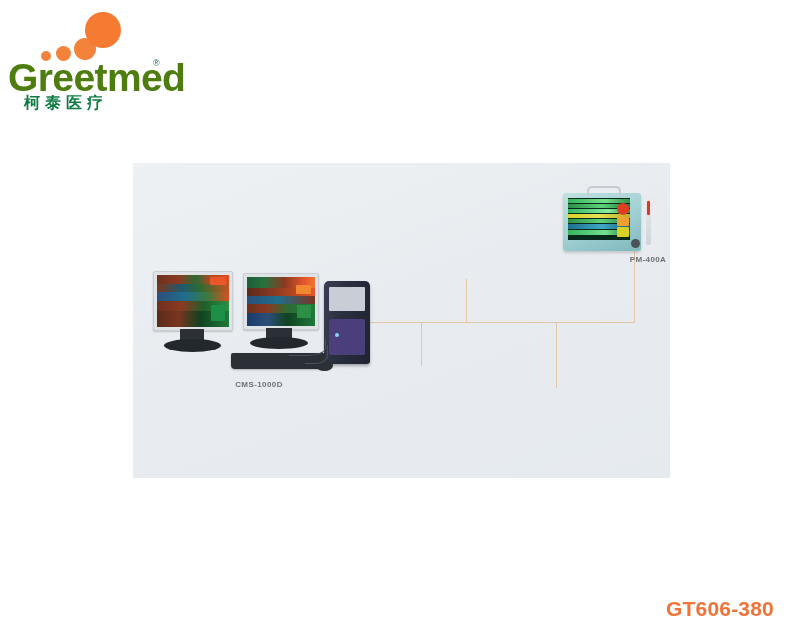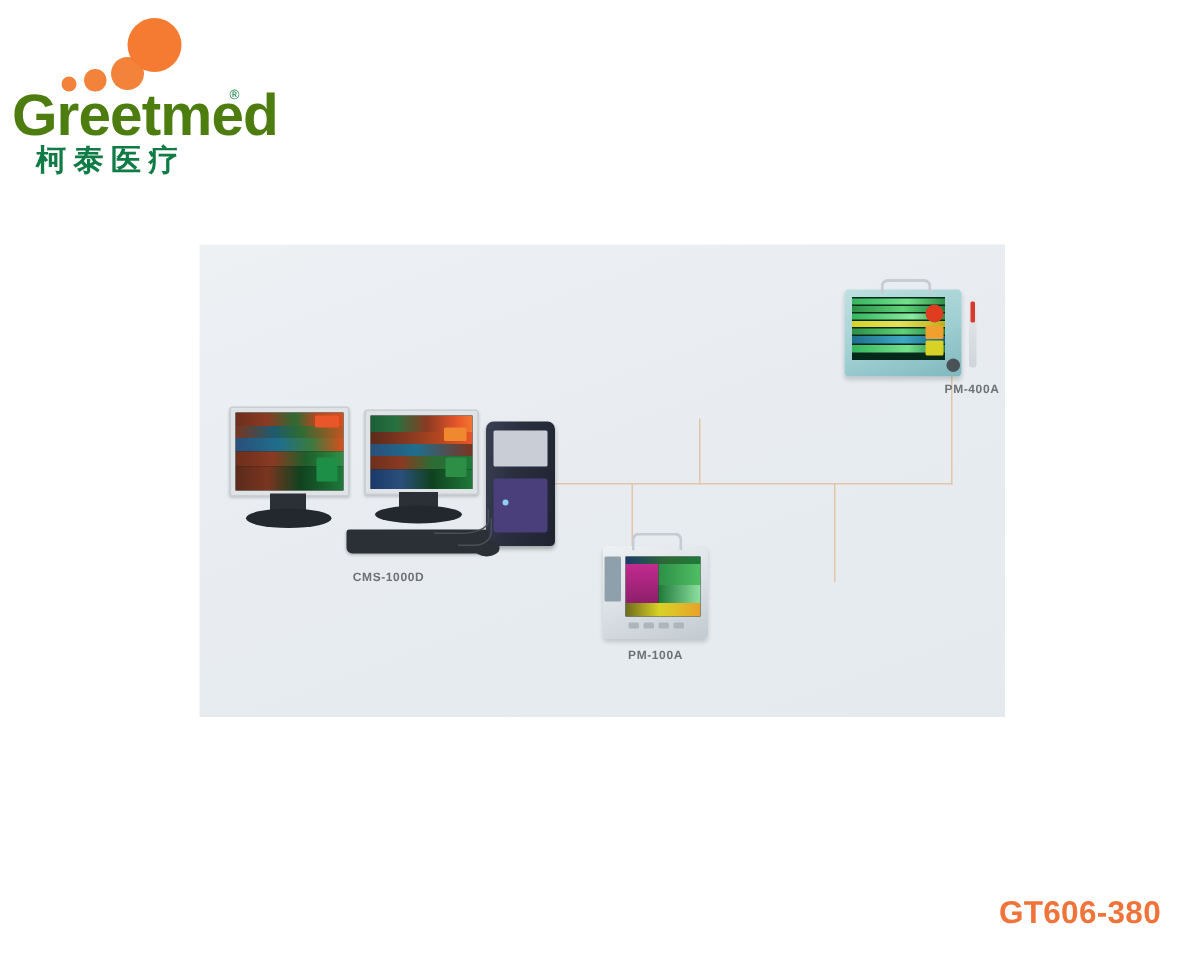--- a/index.html
+++ b/index.html
@@ -57,21 +57,21 @@
     left: 153px;
     top: 58px;
     font-size: 9px;
     color: #0F7B45;
   }
   .logo-cn {
     position: absolute;
     left: 24px;
     top: 93px;
     font-family: "DejaVu Sans", sans-serif;
-    font-size: 20px;
+    font-size: 16px;
     font-weight: bold;
     color: #0F7B45;
     letter-spacing: 5px;
     white-space: nowrap;
   }
 
   
   #diagram-panel {
     position: absolute;
     left: 133px;
@@ -291,36 +291,17 @@
       <div style="position:absolute; right:1px; top:19px; width:12px; height:9px; background:#f0a02f; border-radius:1px;"></div>
       <div style="position:absolute; right:1px; top:29px; width:12px; height:10px; background:#d8d226; border-radius:1px;"></div>
     </div>
     <div class="mon-handle" style="left:30px; top:1px; width:30px; height:8px;"></div>
     <div class="mon-knob" style="left:74px; top:54px; width:9px; height:9px; background:#4a5258;"></div>
     <div style="position:absolute; left:89px; top:12px; width:5px; height:48px; background:linear-gradient(180deg,#e8eaec 0%,#cfd5da 100%); border-radius:2px;"></div>
     <div style="position:absolute; left:90px; top:16px; width:3px; height:14px; background:#d8392a; border-radius:1px;"></div>
     <div class="device-label" style="left:46px; top:70px; width:90px; text-align:center;">PM-400A</div>
   </div>
 
-  <div class="device" id="dev-pm100a" style="left:262px; top:190px; width:92px; height:88px;">
-    <div class="mon-body" style="left:7px; top:11px; width:70px; height:62px; background:linear-gradient(160deg,#eef1f3 0%,#dbe1e6 50%,#c2cad1 100%);"></div>
-    <div style="position:absolute; left:8px; top:18px; width:11px; height:30px; background:#8fa0ad; border-radius:1px;"></div>
-    <div class="screen" style="left:22px; top:18px; width:50px; height:40px; background:#0b1f14;">
-      <div class="scr-row" style="top:0px;  height:5px; background:linear-gradient(90deg,#1b3a6b 0%,#2d6b33 55%,#1e7a3a 100%);"></div>
-      <div style="position:absolute; left:0px; top:5px; width:22px; height:26px; background:linear-gradient(180deg,#c22b8f 0%,#8e1f6b 100%);"></div>
-      <div style="position:absolute; left:22px; top:5px; width:28px; height:14px; background:linear-gradient(90deg,#2d8f46 0%,#4fbf63 100%);"></div>
-      <div style="position:absolute; left:22px; top:19px; width:28px; height:12px; background:linear-gradient(90deg,#1e7a3a 0%,#8fe0a0 100%);"></div>
-      <div style="position:absolute; left:0px; top:31px; width:50px; height:9px; background:linear-gradient(90deg,#6d6a1d 0%,#d8d226 45%,#e8a12a 100%);"></div>
-    </div>
-    <div class="mon-handle" style="left:26px; top:2px; width:30px; height:10px;"></div>
-    <div class="mon-btnrow" style="left:24px; top:62px; width:46px; height:6px;">
-      <span class="mon-btn" style="left:0px;  top:0px; width:7px; height:4px;"></span>
-      <span class="mon-btn" style="left:10px; top:0px; width:7px; height:4px;"></span>
-      <span class="mon-btn" style="left:20px; top:0px; width:7px; height:4px;"></span>
-      <span class="mon-btn" style="left:30px; top:0px; width:7px; height:4px;"></span>
-    </div>
-    <div class="device-label" style="left:-8px; top:79px; width:100px;">PM-100A</div>
-  </div>
 
 
 </div>
 
 <div id="product-code">GT606-380</div>
 
 </body></html>

